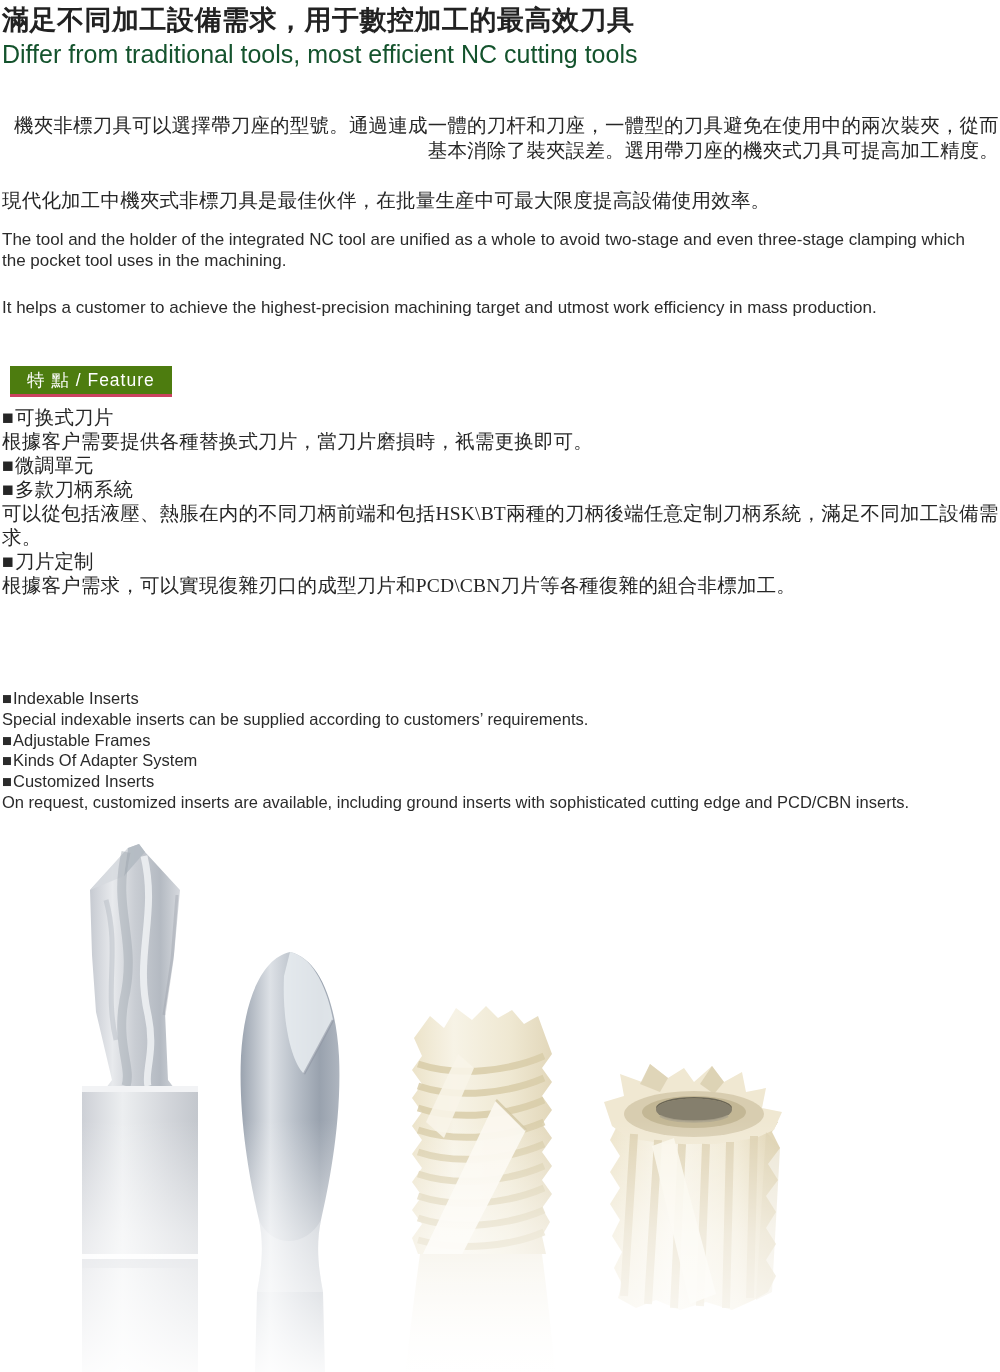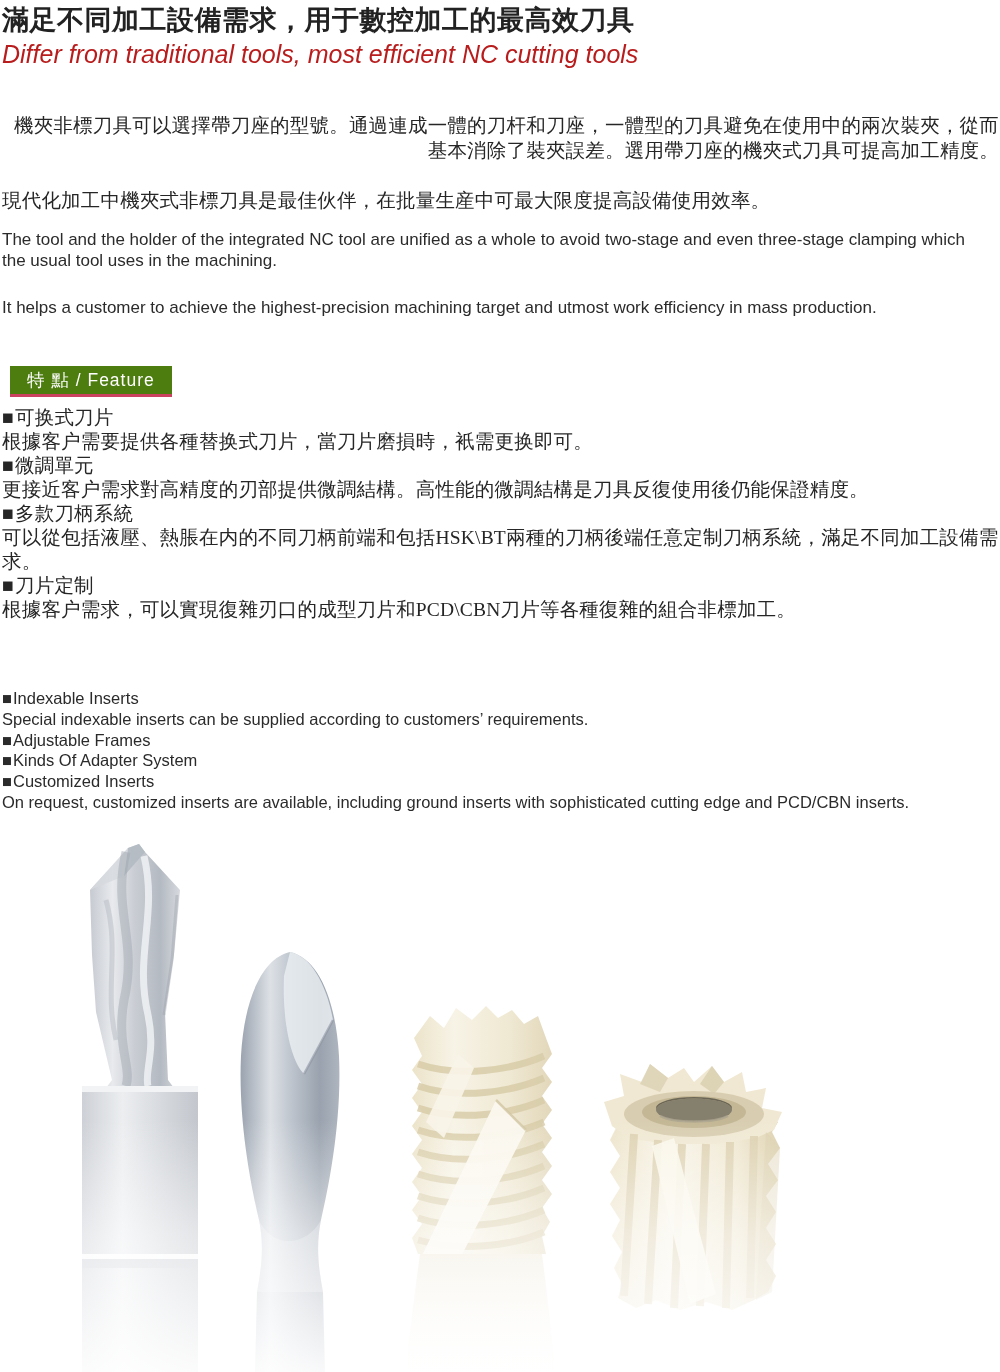--- a/index.html
+++ b/index.html
@@ -12,21 +12,21 @@
     overflow:hidden;
   }
   .abs{position:absolute;}
   .title-zh{
     left:2px;top:2px;width:996px;
     font-size:27px;font-weight:600;letter-spacing:.5px;
     color:#222;
   }
   .title-en{
     left:2px;top:40px;width:996px;
-    font-size:25px;font-weight:400;color:#b91c1c;font-style:italic;
+    font-size:25px;font-weight:400;color:#14532d;
   }
   .cn-body{font-size:19.5px;line-height:25px;letter-spacing:.2px;color:#262626;}
   .en-body{font-size:17px;line-height:21px;color:#2b2b2b;}
   .p-zh-1{left:2px;top:113px;width:997px;text-align:right;}
   .p-zh-2{left:2px;top:188px;width:997px;}
   .p-en-1{left:2px;top:229px;width:965px;}
   .p-en-2{left:2px;top:297px;width:965px;}
   .badge{
     left:10px;top:366px;
     display:inline-block;
@@ -52,30 +52,29 @@
   svg.tool{display:block;}
 </style>
 </head>
 <body>
 
 <div class="abs title-zh">滿足不同加工設備需求，用于數控加工的最高效刀具</div>
 <div class="abs title-en">Differ from traditional tools, most efficient NC cutting tools</div>
 
 <div class="abs cn-body p-zh-1">機夾非標刀具可以選擇帶刀座的型號。通過連成一體的刀杆和刀座，一體型的刀具避免在使用中的兩次裝夾，從而基本消除了裝夾誤差。選用帶刀座的機夾式刀具可提高加工精度。</div>
 <div class="abs cn-body p-zh-2">現代化加工中機夾式非標刀具是最佳伙伴，在批量生産中可最大限度提高設備使用效率。</div>
-<div class="abs en-body p-en-1">The tool and the holder of the integrated NC tool are unified as a whole to avoid two-stage and even three-stage clamping which the usual tool uses in the machining.</div>
+<div class="abs en-body p-en-1">The tool and the holder of the integrated NC tool are unified as a whole to avoid two-stage and even three-stage clamping which the pocket tool uses in the machining.</div>
 <div class="abs en-body p-en-2">It helps a customer to achieve the highest-precision machining target and utmost work efficiency in mass production.</div>
 
 <div class="abs badge">特 點 / Feature</div>
 
 <div class="abs features-zh">
   <div class="feat-line"><span class="bullet">■</span><span>可换式刀片</span></div>
   <div class="feat-line">根據客户需要提供各種替换式刀片，當刀片磨損時，衹需更换即可。</div>
   <div class="feat-line"><span class="bullet">■</span><span>微調單元</span></div>
-  <div class="feat-line">更接近客户需求對高精度的刃部提供微調結構。高性能的微調結構是刀具反復使用後仍能保證精度。</div>
   <div class="feat-line"><span class="bullet">■</span><span>多款刀柄系統</span></div>
   <div class="feat-line">可以從包括液壓、熱脹在内的不同刀柄前端和包括HSK\BT兩種的刀柄後端任意定制刀柄系統，滿足不同加工設備需求。</div>
   <div class="feat-line"><span class="bullet">■</span><span>刀片定制</span></div>
   <div class="feat-line">根據客户需求，可以實現復雜刃口的成型刀片和PCD\CBN刀片等各種復雜的組合非標加工。</div>
 </div>
 
 <div class="abs features-en">
   <div class="feat-line"><span class="bullet">■</span><span>Indexable Inserts</span></div>
   <div class="feat-line">Special indexable inserts can be supplied according to customers’ requirements.</div>
   <div class="feat-line"><span class="bullet">■</span><span>Adjustable Frames</span></div>

